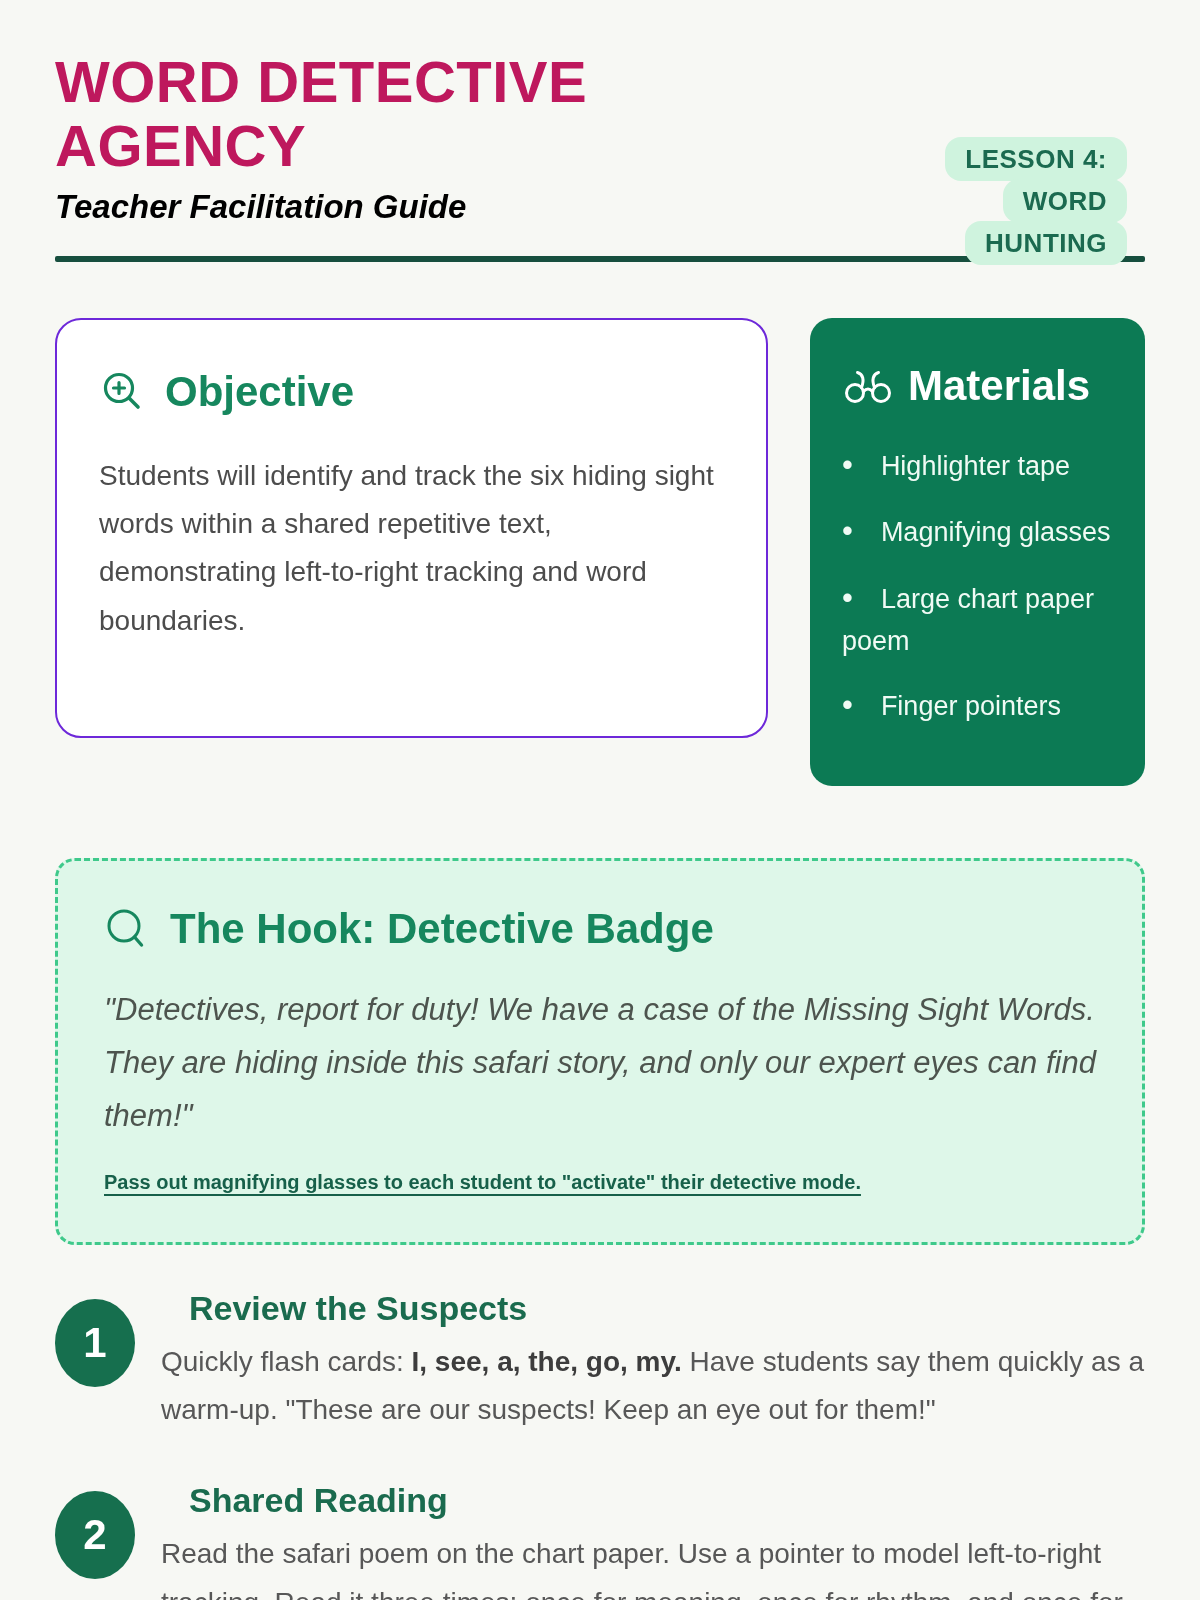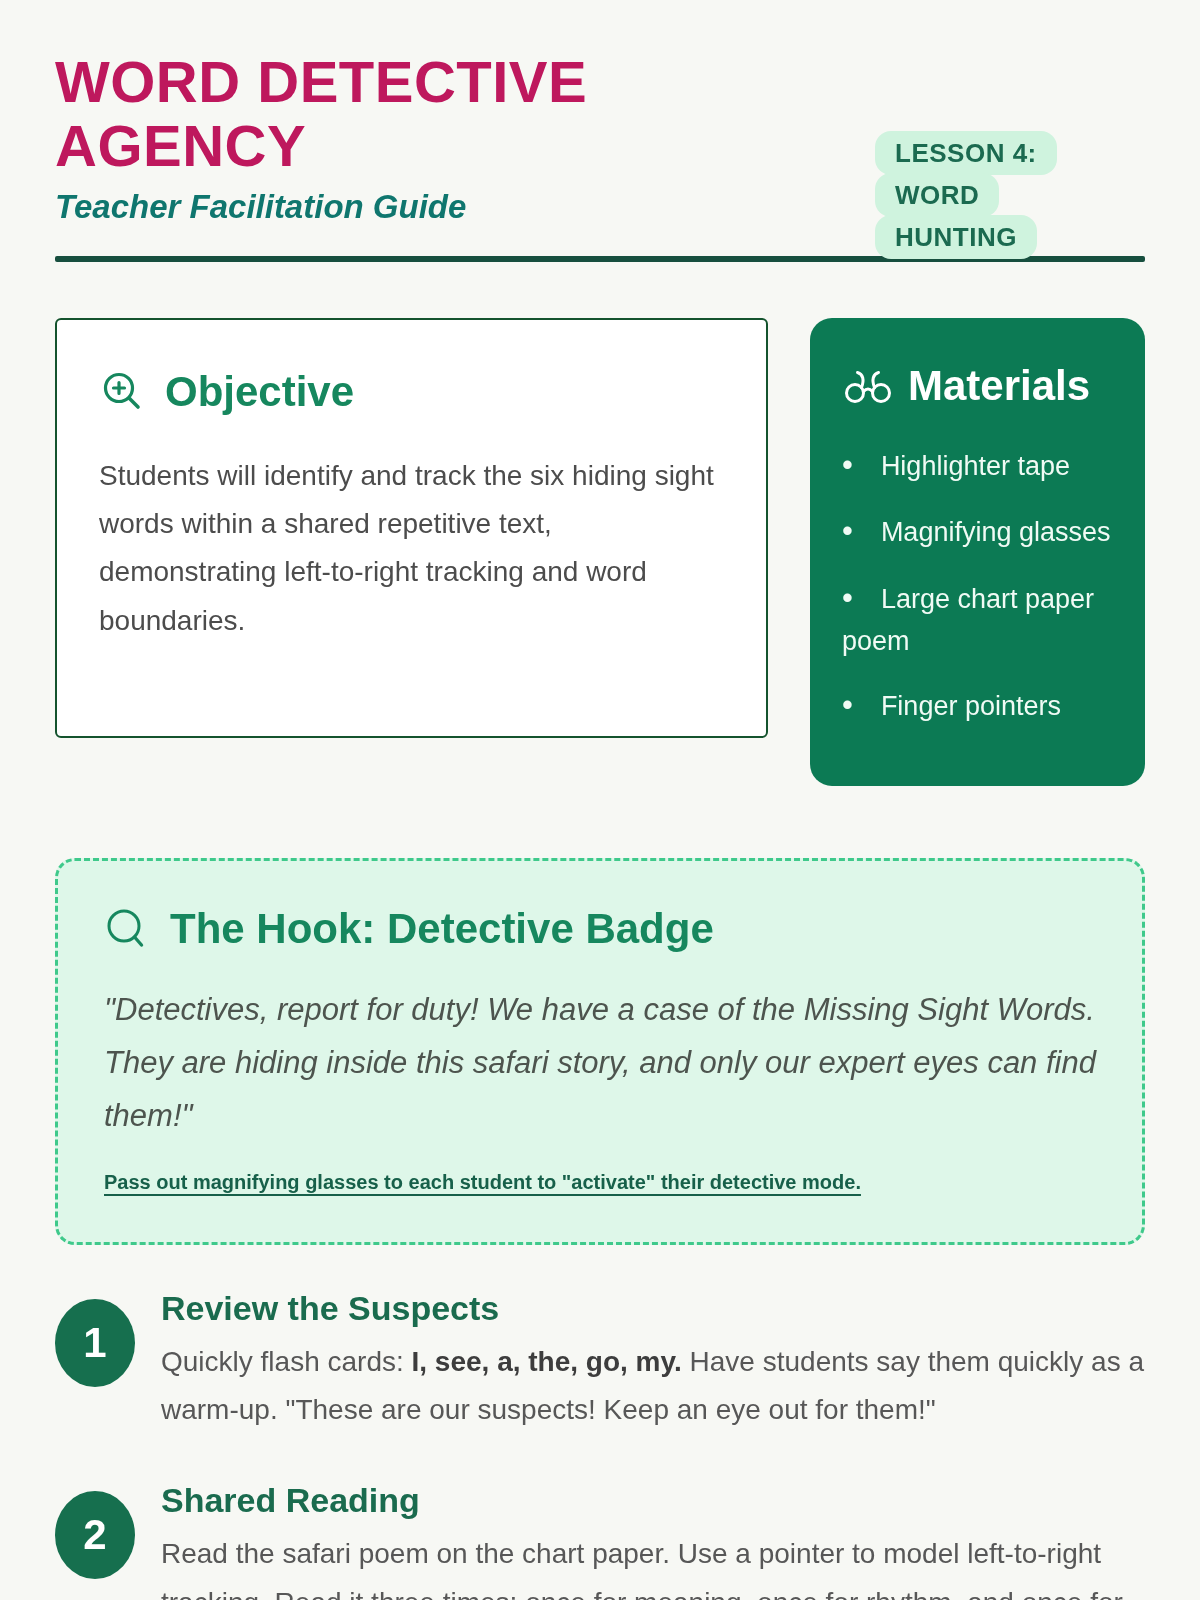--- a/index.html
+++ b/index.html
@@ -19,27 +19,28 @@
     line-height: 1.1;
     font-weight: 800;
     letter-spacing: 0.5px;
     color: #be185d;
   }
   .subtitle {
     margin-top: 10px;
     font-size: 33px;
     font-style: italic;
     font-weight: 600;
-    color: #0f766e;
+    color: #000000;
   }
   .badge-wrap {
     position: absolute;
-    top: 82px;
+    top: 88px;
     right: 18px;
     width: 252px;
+    text-align: right;
     line-height: 1.62;
   }
   .badge {
     display: inline;
     background: #cff3de;
     color: #1b6a50;
     font-size: 26px;
     font-weight: 700;
     letter-spacing: 0.5px;
     padding: 7px 20px;
@@ -56,22 +57,22 @@
 
   
   .cards {
     margin-top: 56px;
     display: grid;
     grid-template-columns: 1fr 335px;
     column-gap: 42px;
   }
   .card-objective {
     background: #ffffff;
-    border: 2px solid #14532d;
-    border-radius: 6px;
+    border: 2px solid #6d28d9;
+    border-radius: 26px;
     padding: 48px 42px;
     height: 420px;
   }
   .card-head {
     display: flex;
     align-items: center;
     gap: 18px;
     font-size: 42px;
     font-weight: 800;
     color: #16875e;
@@ -157,20 +158,21 @@
     font-weight: 700;
     display: flex;
     align-items: center;
     justify-content: center;
   }
   .step-heading {
     font-size: 34px;
     font-weight: 700;
     color: #1a6b4e;
     margin-bottom: 10px;
+    margin-left: 28px;
   }
   .step-body {
     font-size: 28px;
     line-height: 1.74;
     color: #575757;
   }
   .step-body strong { color: #3d3d3d; }
   .icon svg { display: block; }
 </style>
 </head>

